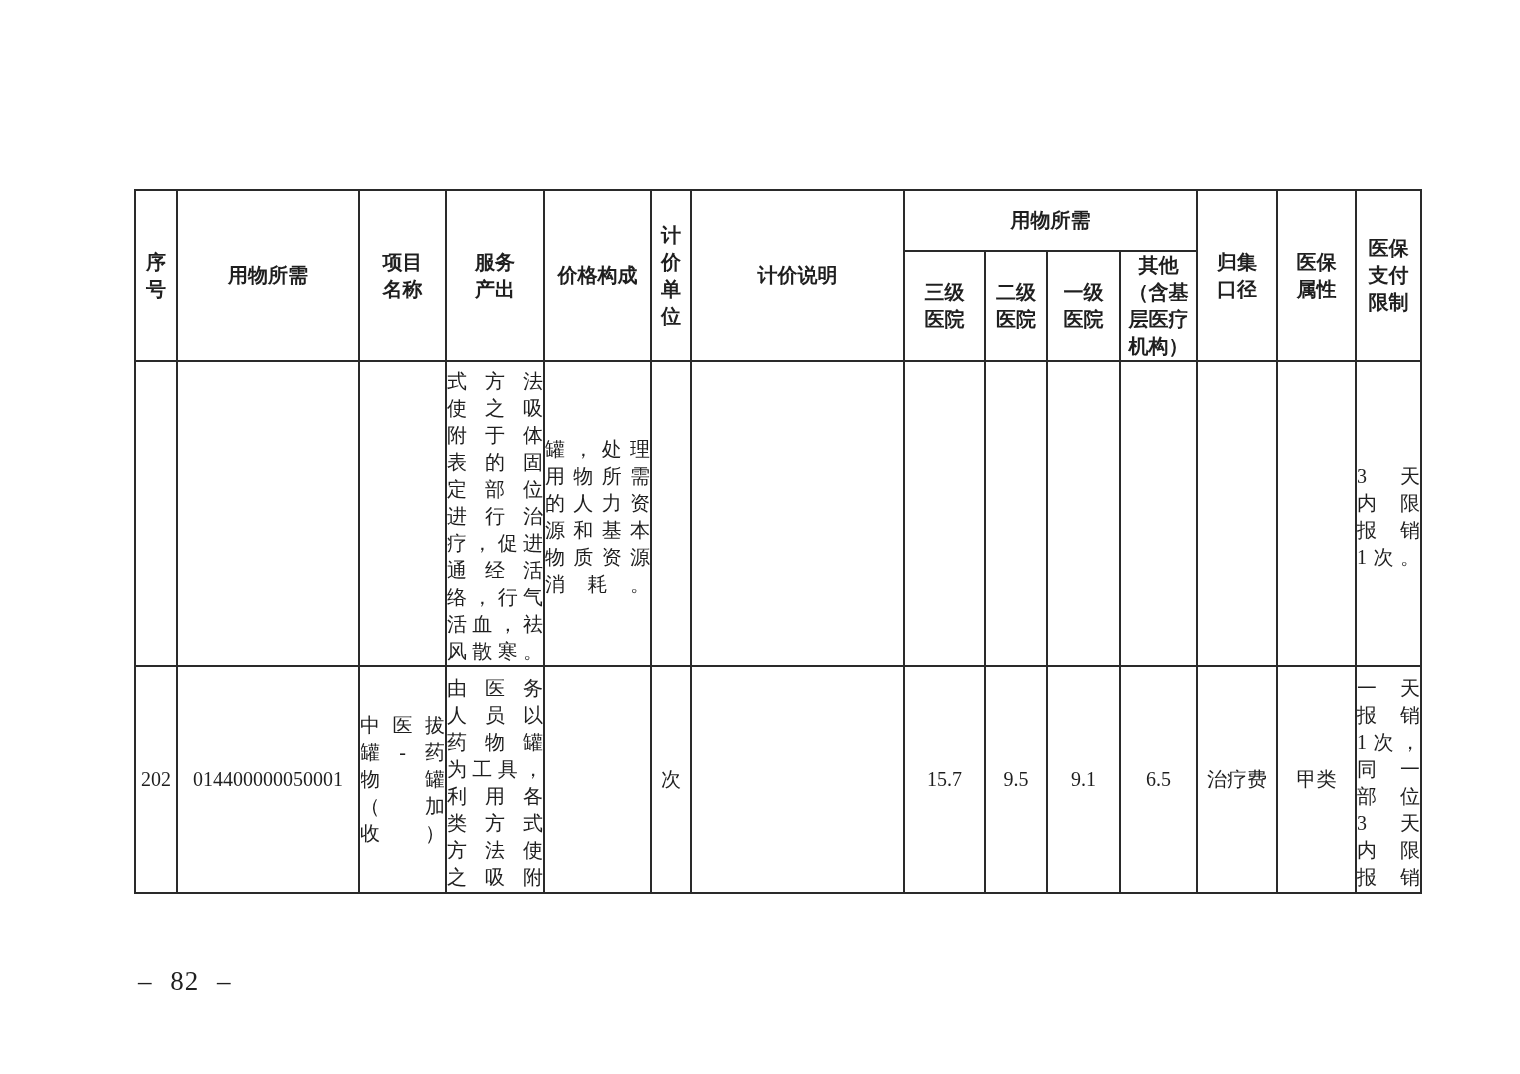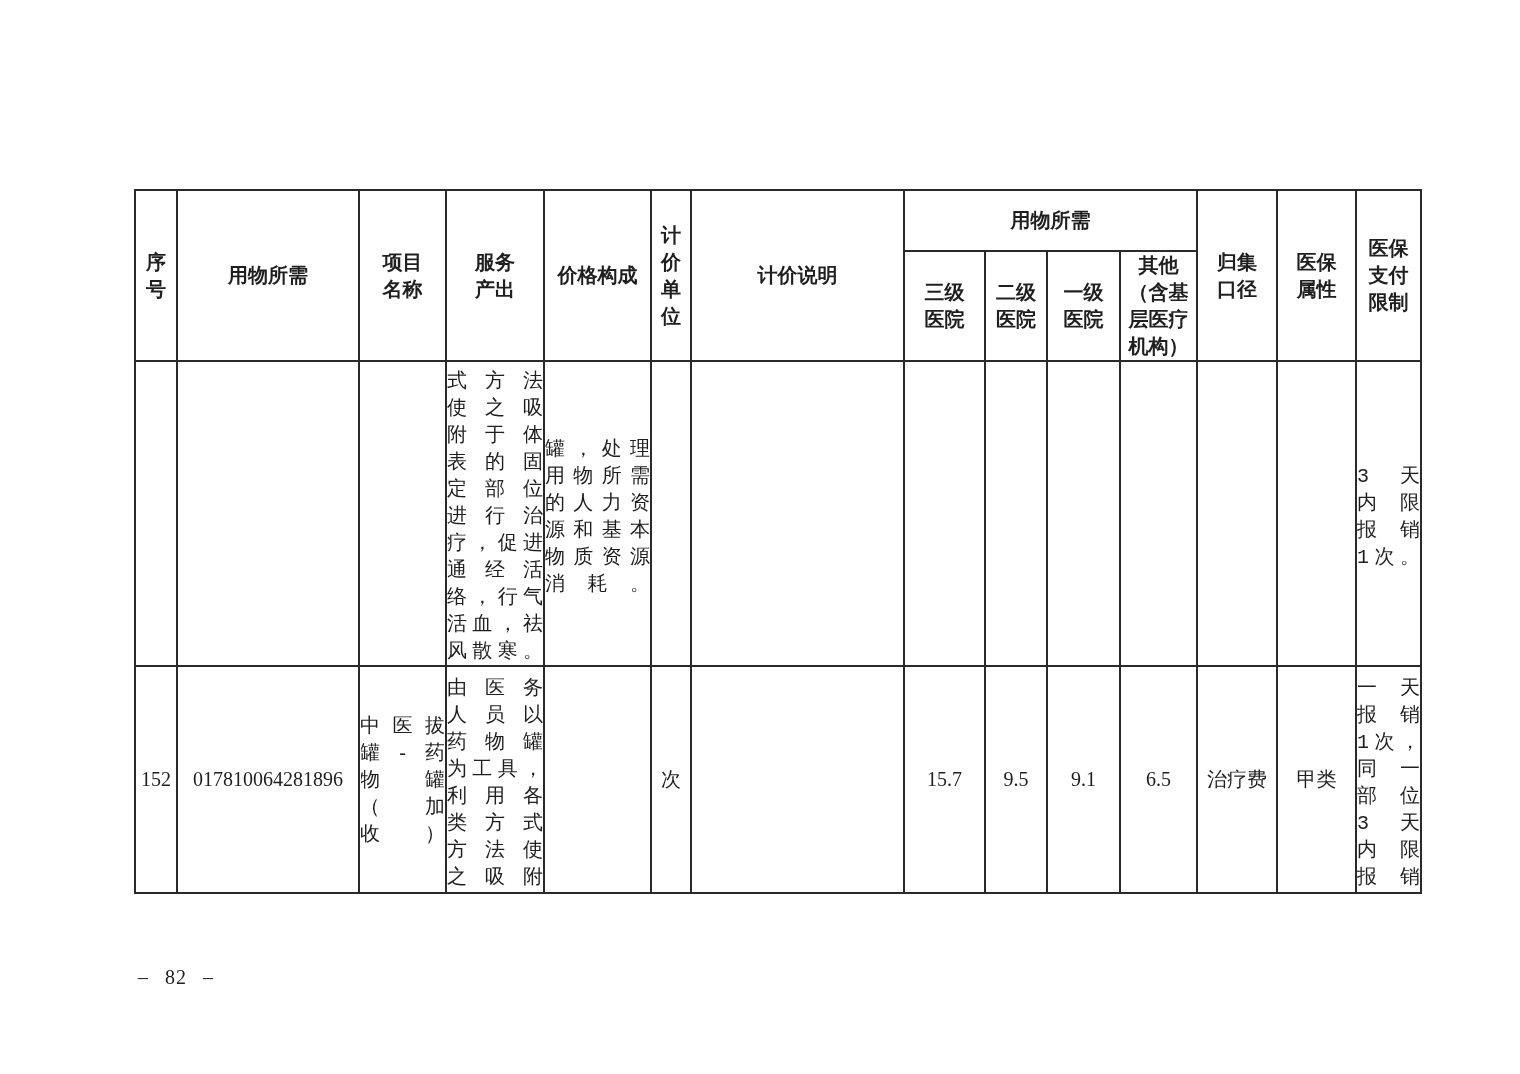--- a/index.html
+++ b/index.html
@@ -48,38 +48,38 @@
     text-align: center;
     vertical-align: middle;
   }
   .hd-other { line-height: 26px; padding: 0 4px; border-radius: 21px; }
   
   .jt {
     white-space: pre-line;
     text-align: justify;
     text-align-last: justify;
   }
-  .c-top { vertical-align: top; padding-top: 6px !important; font-family: Liberation Mono, monospace; }
+  .c-top { vertical-align: top; padding-top: 6px !important; }
   .c-service   { padding-left: 7px;  padding-right: 7px; }
   .c-pcomp     { padding-left: 10px; padding-right: 10px; }
   .c-name      { padding-left: 8px;  padding-right: 8px; border-radius: 12px; }
   .c-limit     { padding-left: 6px;  padding-right: 6px; margin-top: 11px; }
   .c-xuhao {
     word-break: break-all;
     padding: 0 7px;
   }
   .c-code {
     white-space: nowrap;
     font-size: 21px;
   }
   .footer {
     position: absolute;
     left: 138px;
     top: 966px;
-    font-size: 20px;
+    font-size: 27px;
     color: #1f1f1f;
     word-spacing: 10px;
     letter-spacing: 1px;
   }
 </style>
 </head>
 <body>
 
 <div class="sheet">
 
@@ -167,22 +167,22 @@
       <td></td>
       <td></td>
       <td></td>
       <td class="jt c-top c-limit">3天
 内限
 报销
 1次。</td>
     </tr>
 
     <tr class="r-b2">
-      <td class="c-xuhao">152</td>
-      <td class="c-code">017810064281896</td>
+      <td class="c-xuhao">202</td>
+      <td class="c-code">014400000050001</td>
       <td class="jt c-name">中医拔
 罐-药
 物罐
 （加
 收）</td>
       <td class="jt c-top c-service">由医务
 人员以
 药物罐
 为工具，
 利用各

